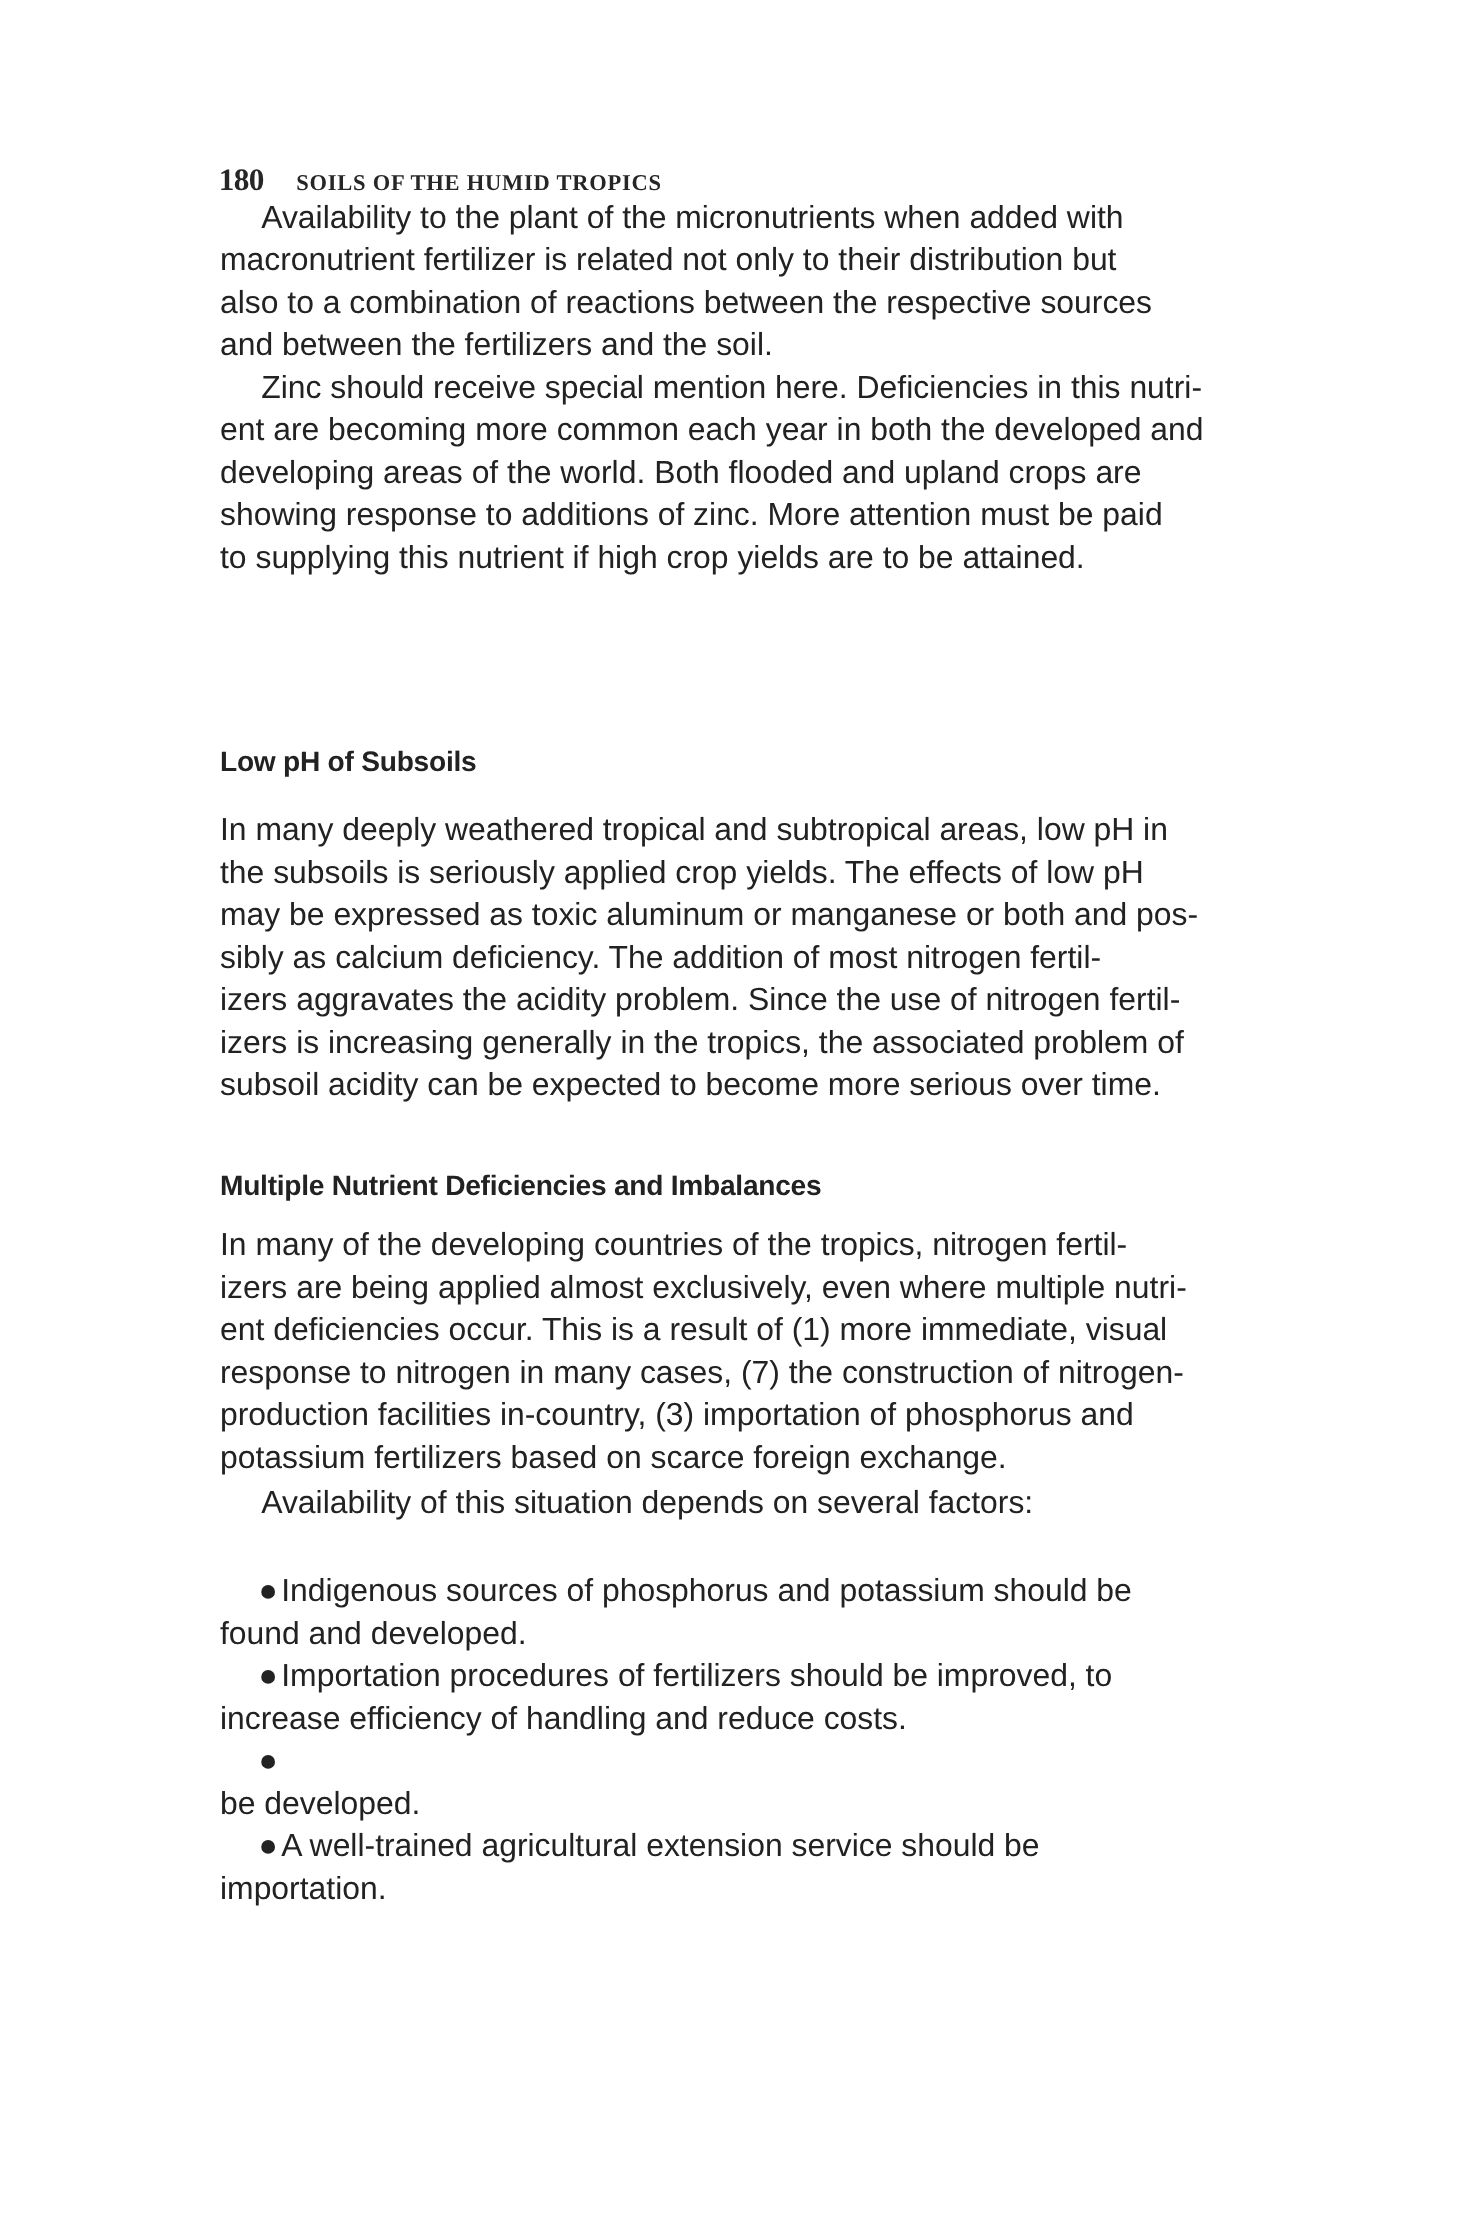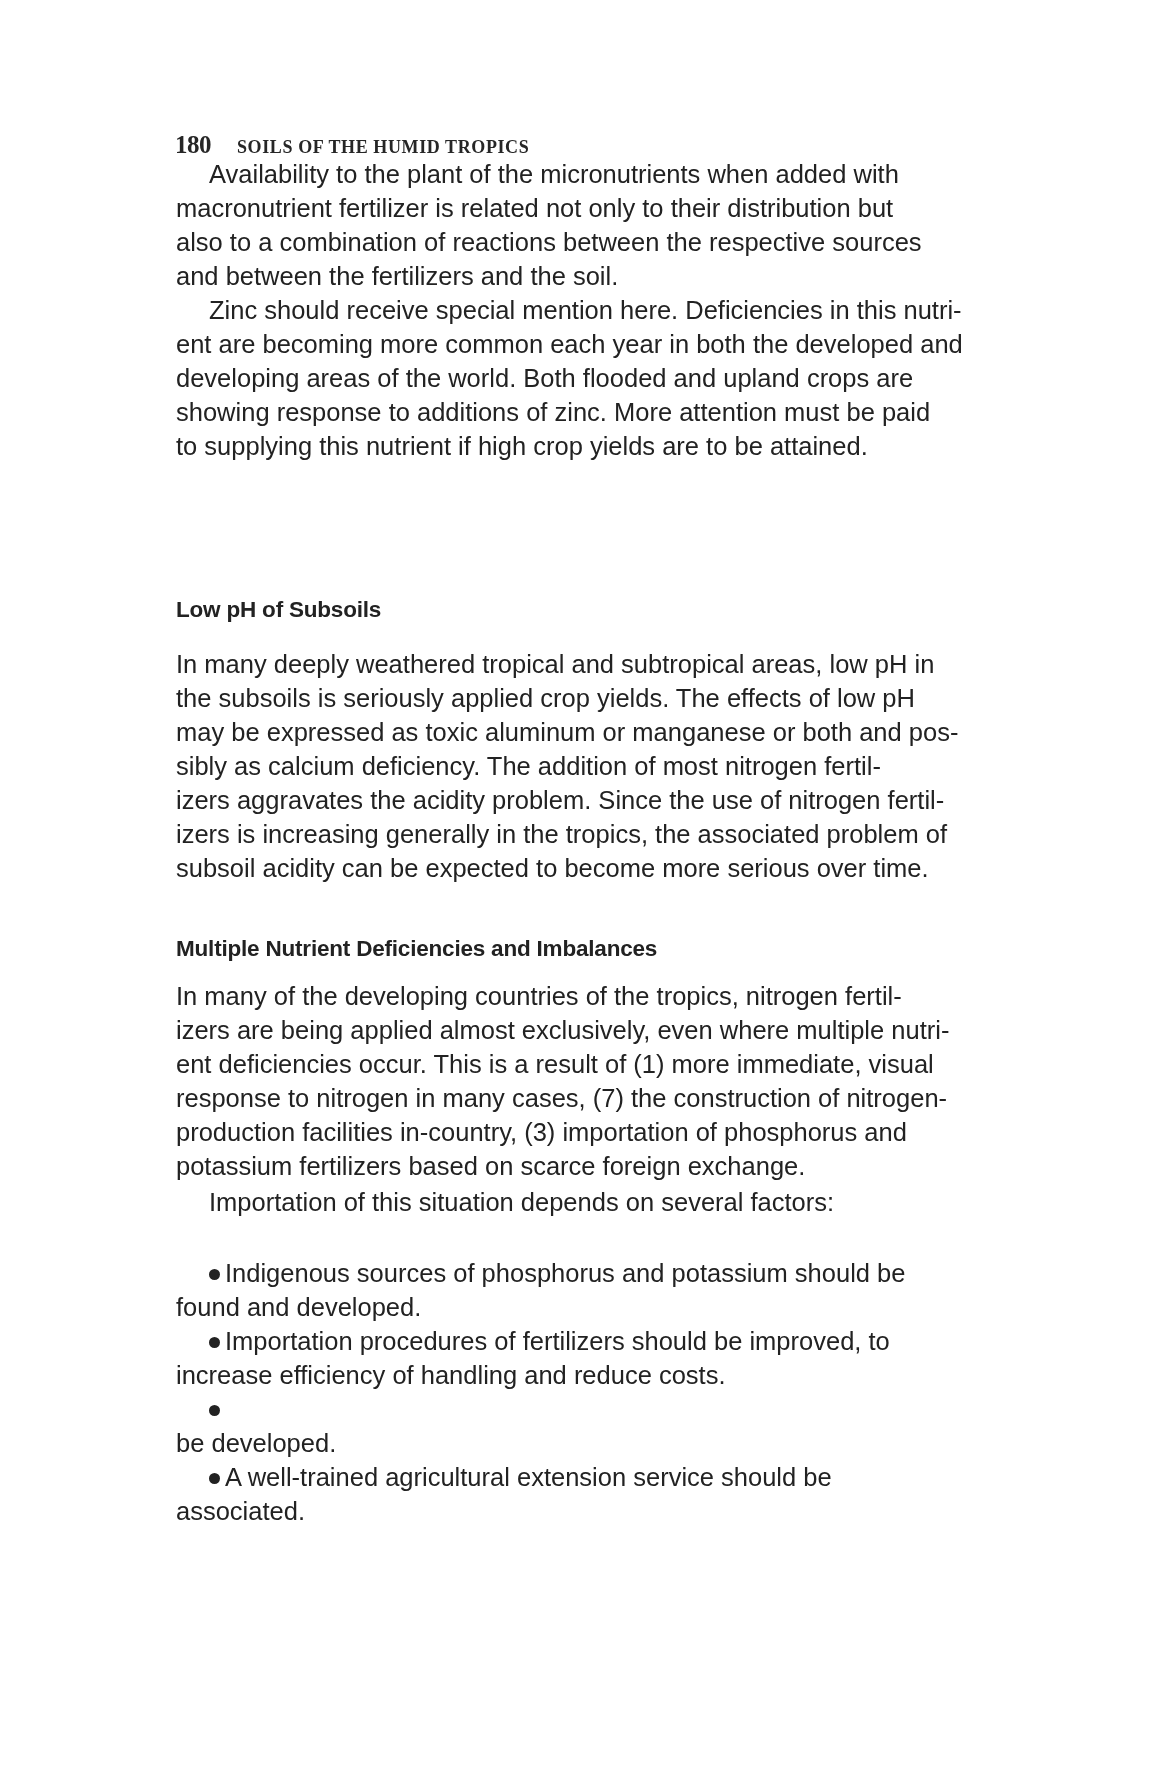--- a/index.html
+++ b/index.html
@@ -62,35 +62,35 @@
   </div>
 
   <div class="h2" style="top:936px">Multiple Nutrient Deficiencies and Imbalances</div>
   <div>
     <div class="line" style="top:979px">In many of the developing countries of the tropics, nitrogen fertil-</div>
     <div class="line" style="top:1013px">izers are being applied almost exclusively, even where multiple nutri-</div>
     <div class="line" style="top:1047px">ent deficiencies occur. This is a result of (1) more immediate, visual</div>
     <div class="line" style="top:1081px">response to nitrogen in many cases, (7) the construction of nitrogen-</div>
     <div class="line" style="top:1115px">production facilities in-country, (3) importation of phosphorus and</div>
     <div class="line" style="top:1149px">potassium fertilizers based on scarce foreign exchange.</div>
-    <div class="line indent" style="top:1185px">Importation of this situation depends on several factors:</div>
+    <div class="line indent" style="top:1185px">Availability of this situation depends on several factors:</div>
   </div>
 
   <div>
     <div>
       <div class="line indent" style="top:1256px"><span class="bullet"></span><span>Indigenous sources of phosphorus and potassium should be</span></div>
       <div class="line" style="top:1290px">found and developed.</div>
     </div>
     <div>
       <div class="line indent" style="top:1324px"><span class="bullet"></span><span>Importation procedures of fertilizers should be improved, to</span></div>
       <div class="line" style="top:1358px">increase efficiency of handling and reduce costs.</div>
     </div>
     <div>
       <div class="line indent" style="top:1392px"><span class="bullet"></span></div>
       <div class="line" style="top:1426px">be developed.</div>
     </div>
     <div>
       <div class="line indent" style="top:1460px"><span class="bullet"></span><span>A well-trained agricultural extension service should be</span></div>
-      <div class="line" style="top:1494px">associated.</div>
+      <div class="line" style="top:1494px">importation.</div>
     </div>
   </div>
 
 </div>
 
 </body></html>

